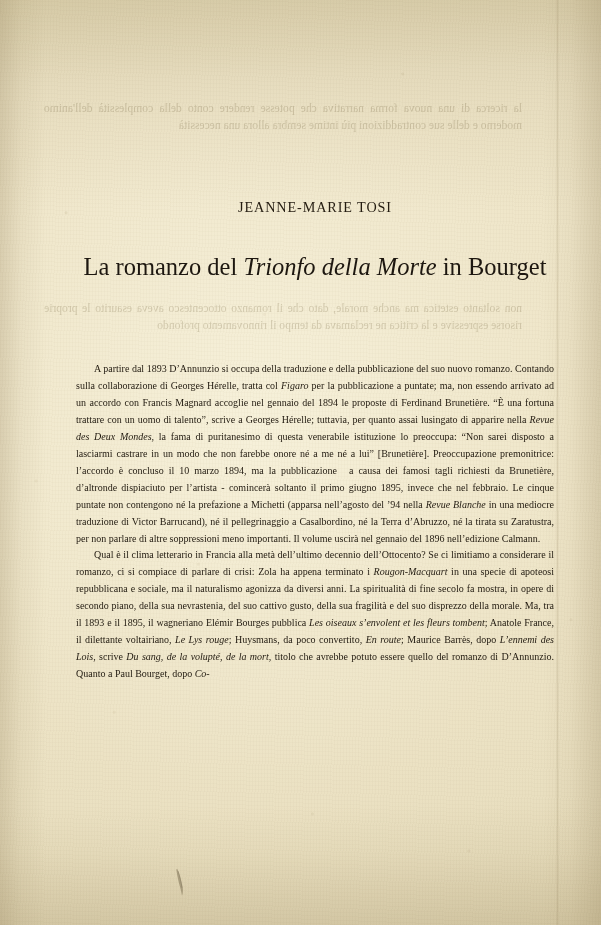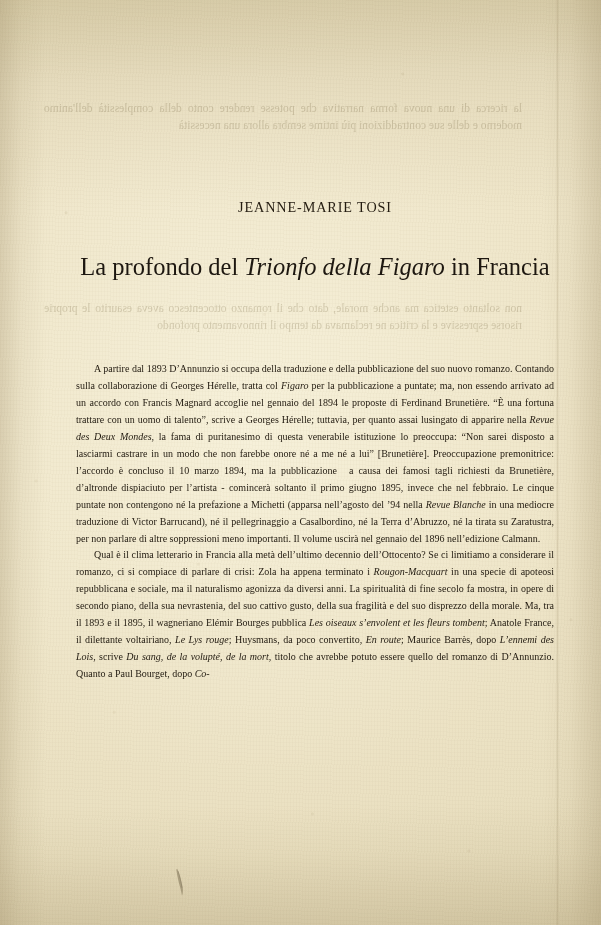--- a/index.html
+++ b/index.html
@@ -252,21 +252,21 @@
   <div class="paper-speckle"></div>
   <div class="crease"></div>
 
   <div class="bleed-through bleed-a">la ricerca di una nuova forma narrativa che potesse rendere conto della complessità dell'animo moderno e delle sue contraddizioni più intime sembra allora una necessità</div>
   <div class="bleed-through bleed-b">non soltanto estetica ma anche morale, dato che il romanzo ottocentesco aveva esaurito le proprie risorse espressive e la critica ne reclamava da tempo il rinnovamento profondo</div>
 
   <div class="content">
 
     <div class="byline">JEANNE-MARIE TOSI</div>
 
-    <h1 class="doc-title"><span>La profondo del </span><em>Trionfo della Figaro</em><span> in Francia</span></h1>
+    <h1 class="doc-title"><span>La romanzo del </span><em>Trionfo della Morte</em><span> in Bourget</span></h1>
 
     <div class="body-text">
 
       <p>A partire dal 1893 D’Annunzio si occupa della traduzione e della pubblica­zione del suo nuovo romanzo. Contando sulla collaborazione di Georges Hérelle, tratta col <em>Figaro</em> per la pubblicazione a puntate; ma, non essendo arriva­to ad un accordo con Francis Magnard accoglie nel gennaio del 1894 le propo­ste di Ferdinand Brunetière. “È una fortuna trattare con un uomo di talento”, scrive a Georges Hérelle; tuttavia, per quanto assai lusingato di apparire nella <em>Revue des Deux Mondes</em>, la fama di puritanesimo di questa venerabile istitu­zione lo preoccupa: “Non sarei disposto a lasciarmi castrare in un modo che non farebbe onore né a me né a lui” [Brunetière]. Preoccupazione premonitri­ce: l’accordo è concluso il 10 marzo 1894, ma la pubblicazione<span class="gap"></span>a causa dei famosi tagli richiesti da Brunetière, d’altronde dispiaciuto per l’artista - comin­cerà soltanto il primo giugno 1895, invece che nel febbraio. Le cinque puntate non contengono né la prefazione a Michetti (apparsa nell’agosto del ’94 nella <em>Revue Blanche</em> in una mediocre traduzione di Victor Barrucand), né il pellegri­naggio a Casalbordino, né la Terra d’Abruzzo, né la tirata su Zaratustra, per non parlare di altre soppressioni meno importanti. Il volume uscirà nel gen­naio del 1896 nell’edizione Calmann.</p>
 
       <p>Qual è il clima letterario in Francia alla metà dell’ultimo decennio dell’Otto­cento? Se ci limitiamo a considerare il romanzo, ci si compiace di parlare di crisi: Zola ha appena terminato i <em>Rougon-Macquart</em> in una specie di apoteosi repubblicana e sociale, ma il naturalismo agonizza da diversi anni. La spiritua­lità di fine secolo fa mostra, in opere di secondo piano, della sua nevrastenia, del suo cattivo gusto, della sua fragilità e del suo disprezzo della morale. Ma, tra il 1893 e il 1895, il wagneriano Elémir Bourges pubblica <em>Les oiseaux s’envo­lent et les fleurs tombent</em>; Anatole France, il dilettante voltairiano, <em>Le Lys rou­ge</em>; Huysmans, da poco convertito, <em>En route</em>; Maurice Barrès, dopo <em>L’ennemi des Lois</em>, scrive <em>Du sang, de la volupté, de la mort</em>, titolo che avrebbe potuto essere quello del romanzo di D’Annunzio. Quanto a Paul Bourget, dopo <em>Co-</em></p>
 
     </div>
 
 

